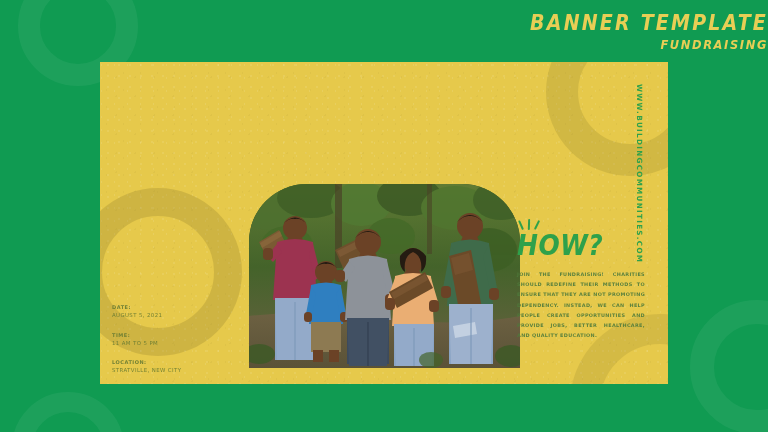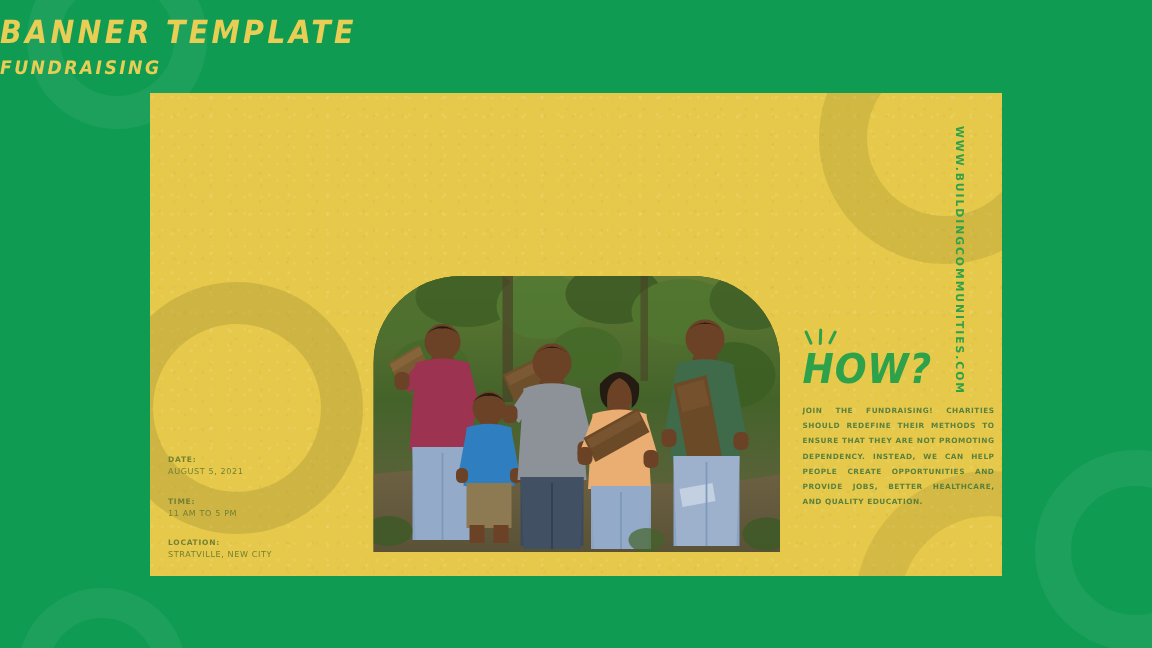--- a/index.html
+++ b/index.html
@@ -17,21 +17,21 @@
     overflow: hidden;
     background: #109B52;
   }
 
   
   .header {
     position: absolute;
     top: 12px;
     left: 0;
     width: 768px;
-    text-align: left;
+    text-align: right;
     z-index: 6;
   }
   .header-title {
     font-family: "DejaVu Sans", sans-serif;
     font-size: 19px;
     letter-spacing: 2.2px;
     font-weight: 700;
     color: #E8CE55;
     line-height: 1.1;
     transform: scaleY(1.12);
@@ -156,21 +156,21 @@
     border-radius: 58px 58px 0 0;
     overflow: hidden;
     z-index: 5;
     background: #2f4a22;
   }
   .photo svg { display:block; }
 
   
   .how-block {
     position: absolute;
-    left: 535px;
+    left: 517px;
     top: 232px;
     width: 128px;
     z-index: 5;
   }
   .how-title {
     font-family: "DejaVu Sans", sans-serif;
     color: #2EA14B;
     font-weight: 700;
     font-style: italic;
     font-size: 25px;

